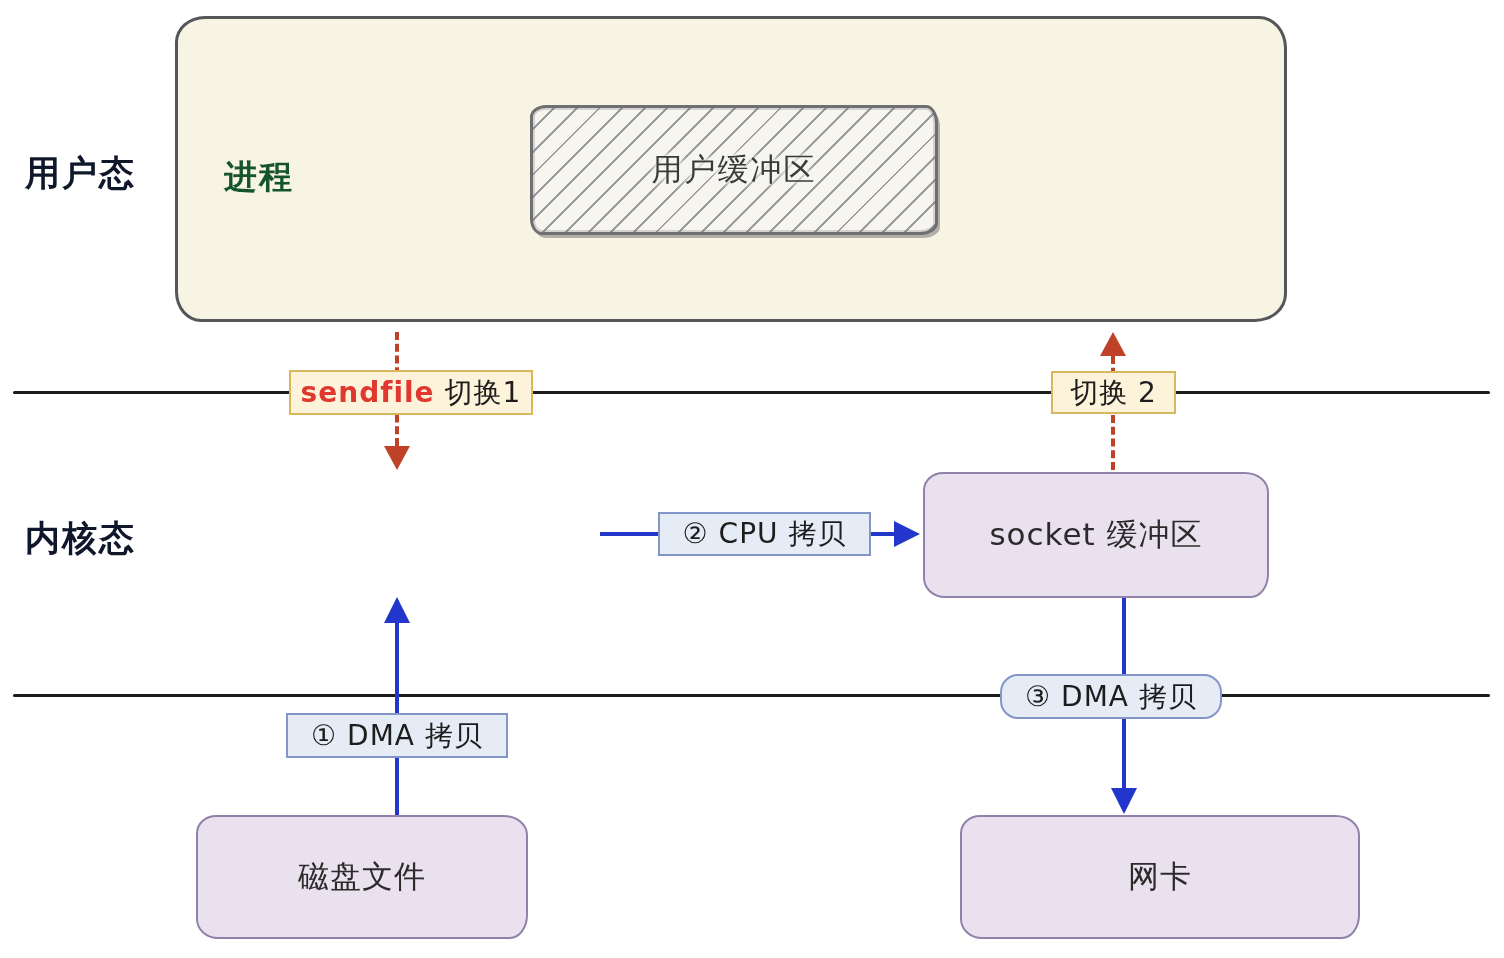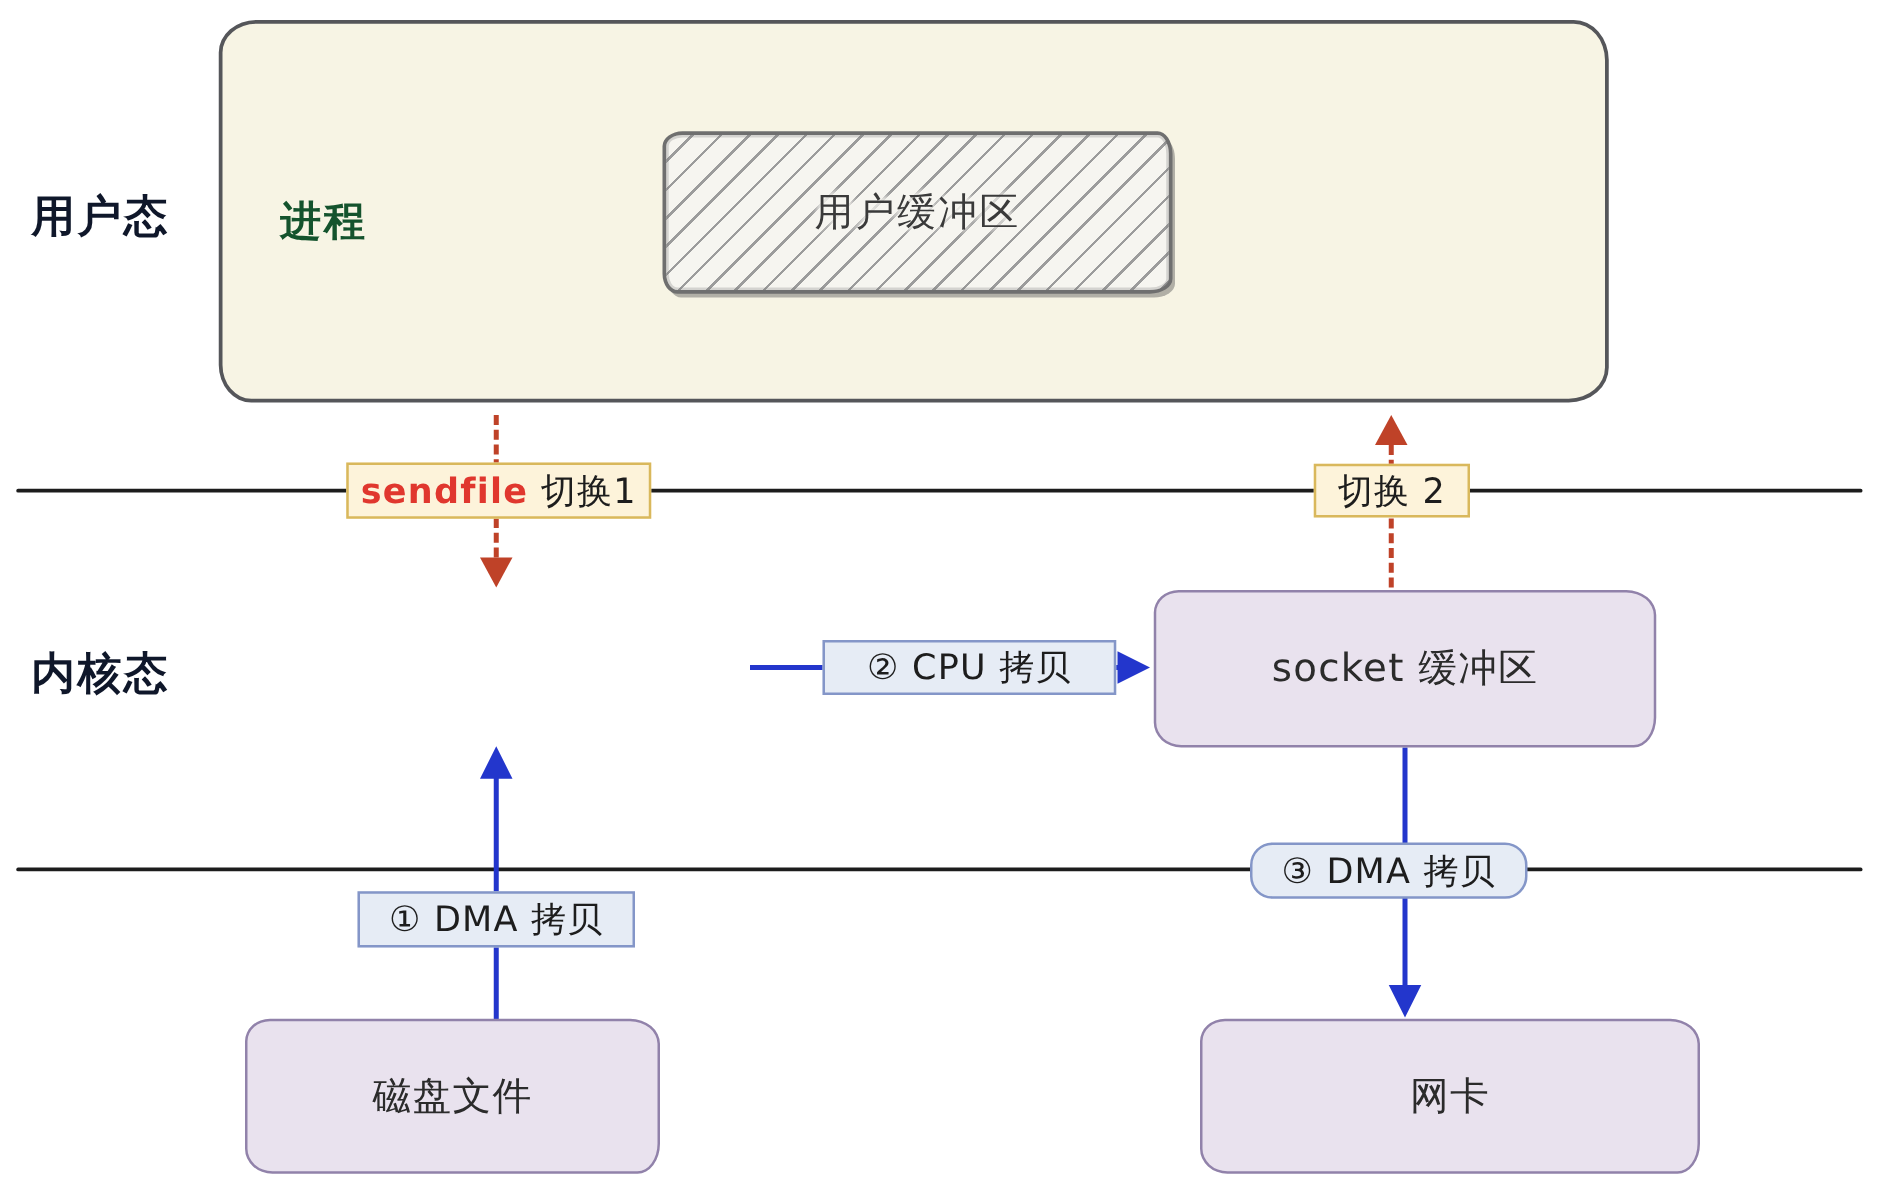--- a/index.html
+++ b/index.html
@@ -27,21 +27,21 @@
   }
   .purple-box{
     position:absolute;background:var(--purple-fill);
     border:2.5px solid var(--purple-border);
     border-radius:20px 24px 18px 22px / 18px 20px 24px 20px;
     box-sizing:border-box;
     display:flex;align-items:center;justify-content:center;
     font-size:31px;color:var(--box-text);letter-spacing:1px;
   }
   .cache-box{left:196px;top:473px;width:404px;height:124px;}
-  .socket-box{left:923px;top:472px;width:402px;height:126px;}
+  .socket-box{left:923px;top:472px;width:346px;height:126px;}
   .disk-box{left:196px;top:815px;width:332px;height:124px;}
   .nic-box{left:960px;top:815px;width:400px;height:124px;}
 
   .user-buffer-box{
     position:absolute;left:530px;top:105px;width:408px;height:130px;
     box-sizing:border-box;
     border:3px solid #6f6f6f;
     border-radius:16px 12px 18px 12px / 12px 18px 12px 16px;
     background:
       repeating-linear-gradient(135deg, rgba(255,255,255,0) 0 14px, #9c9c9c 14px 16px),
@@ -115,23 +115,23 @@
     <span>socket 缓冲区</span>
   </div>
 
   <div class="purple-box disk-box">
     <span>磁盘文件</span>
   </div>
   <div class="purple-box nic-box">
     <span>网卡</span>
   </div>
 
-  <div class="tag cream" style="left:277px;top:370px;width:244px;height:45px;">
+  <div class="tag cream" style="left:289px;top:370px;width:244px;height:45px;">
     <span class="sendfile-word">sendfile</span>
     <span>切换1</span>
   </div>
   <div class="tag cream" style="left:1051px;top:371px;width:125px;height:43px;">切换 2</div>
 
-  <div class="tag blue" style="left:658px;top:512px;width:235px;height:44px;">② CPU 拷贝</div>
+  <div class="tag blue" style="left:658px;top:512px;width:213px;height:44px;">② CPU 拷贝</div>
   <div class="tag blue" style="left:286px;top:713px;width:222px;height:45px;">① DMA 拷贝</div>
   <div class="tag blue" style="left:1000px;top:674px;width:222px;height:45px;border-radius:18px;">③ DMA 拷贝</div>
 
 </div>
 
 </body></html>

